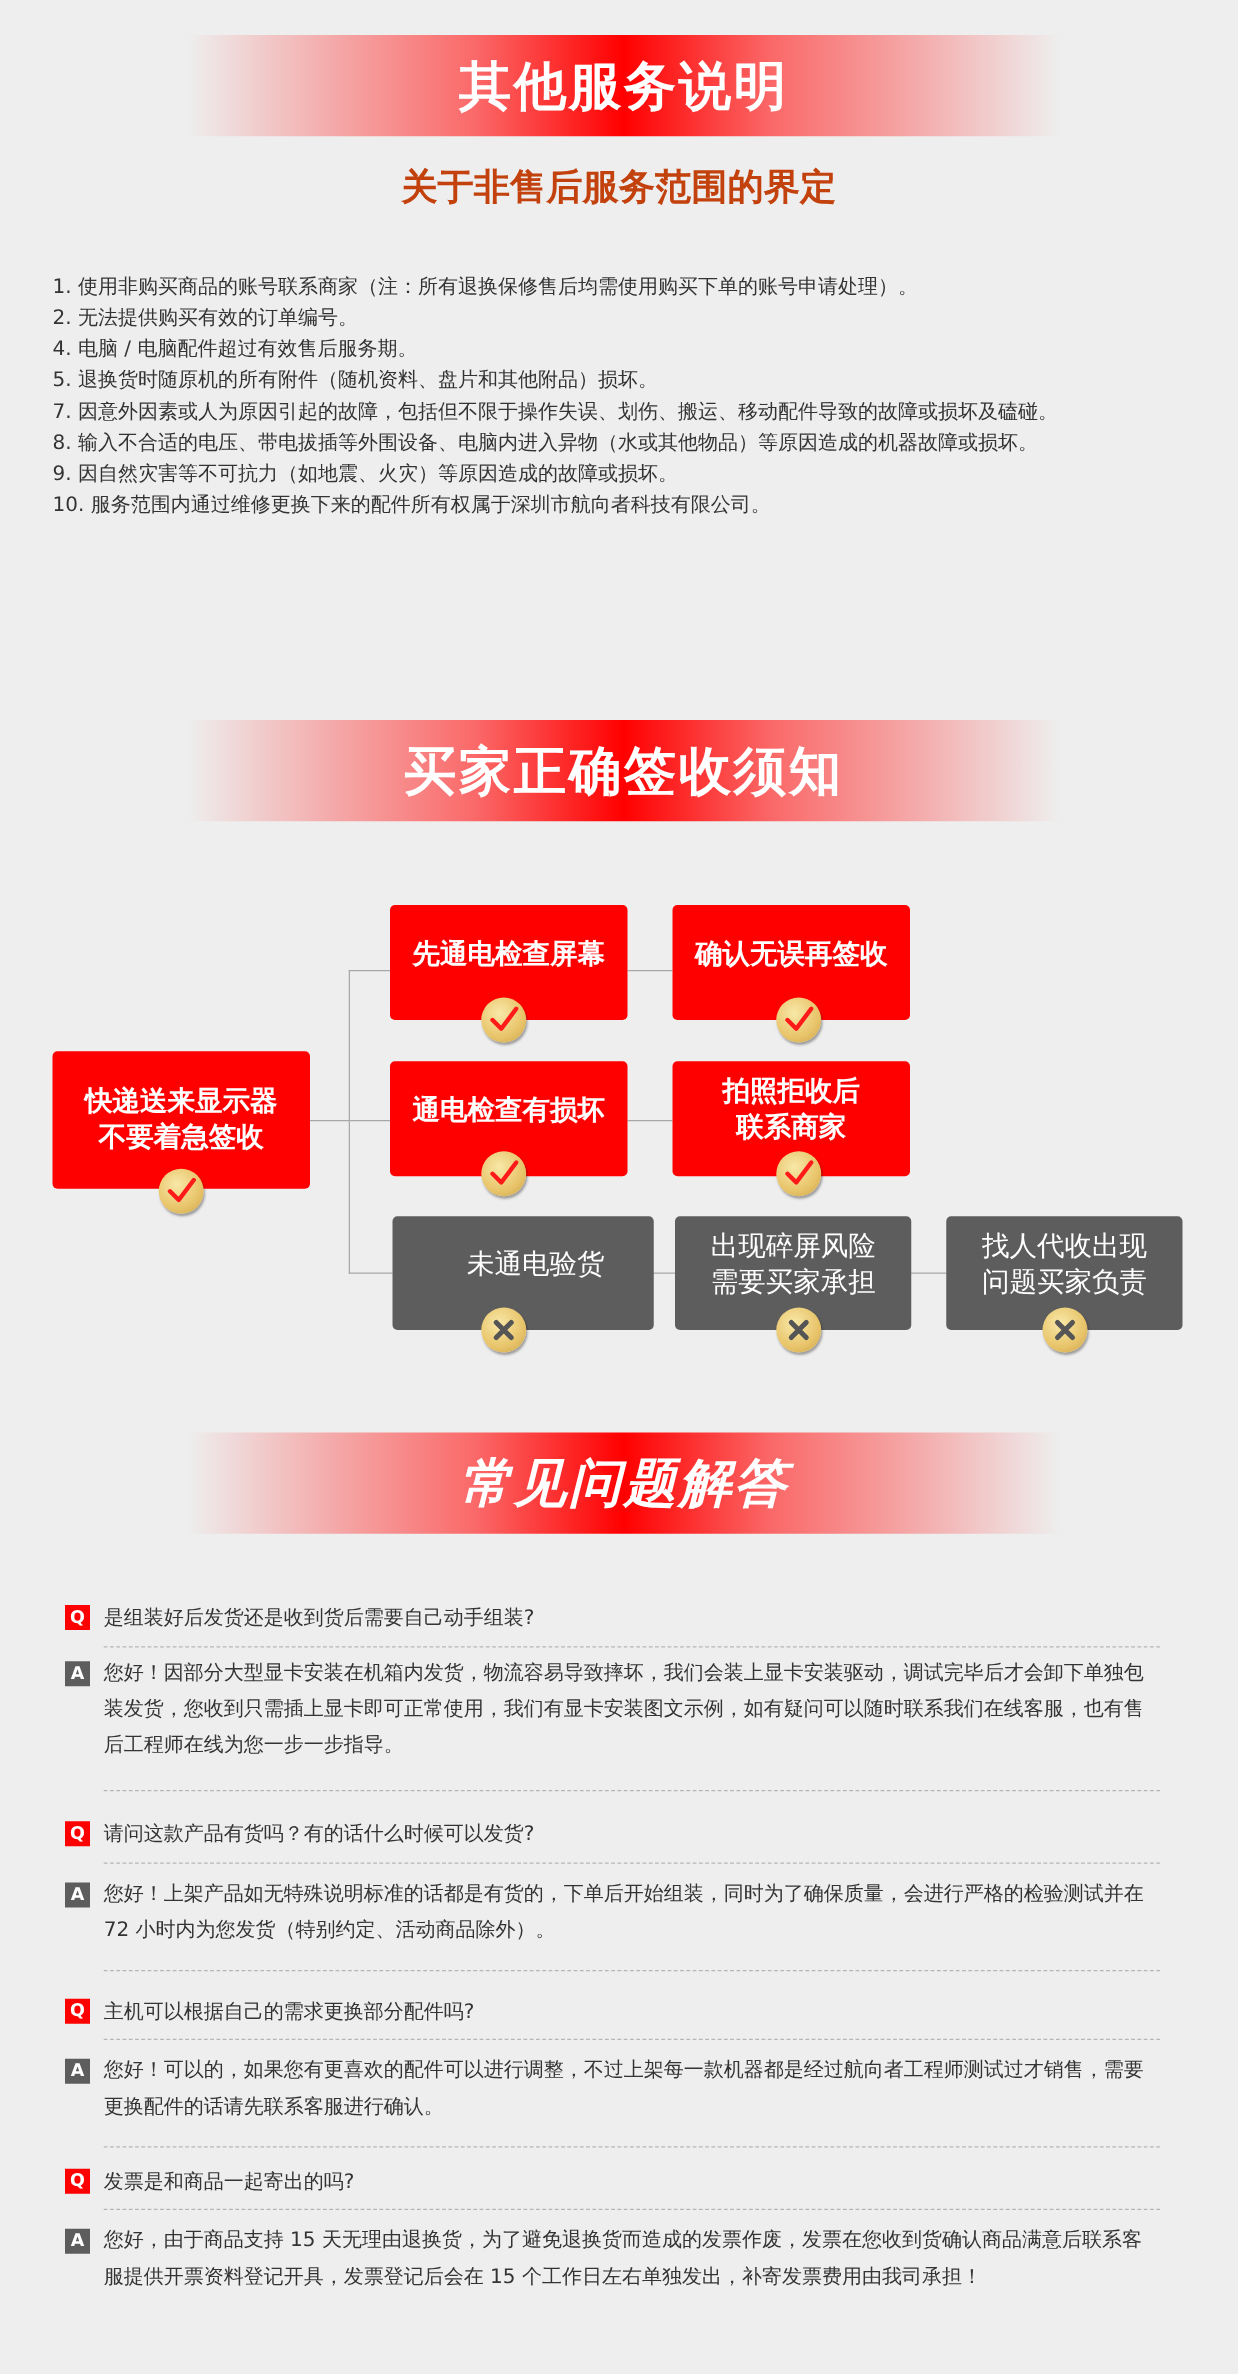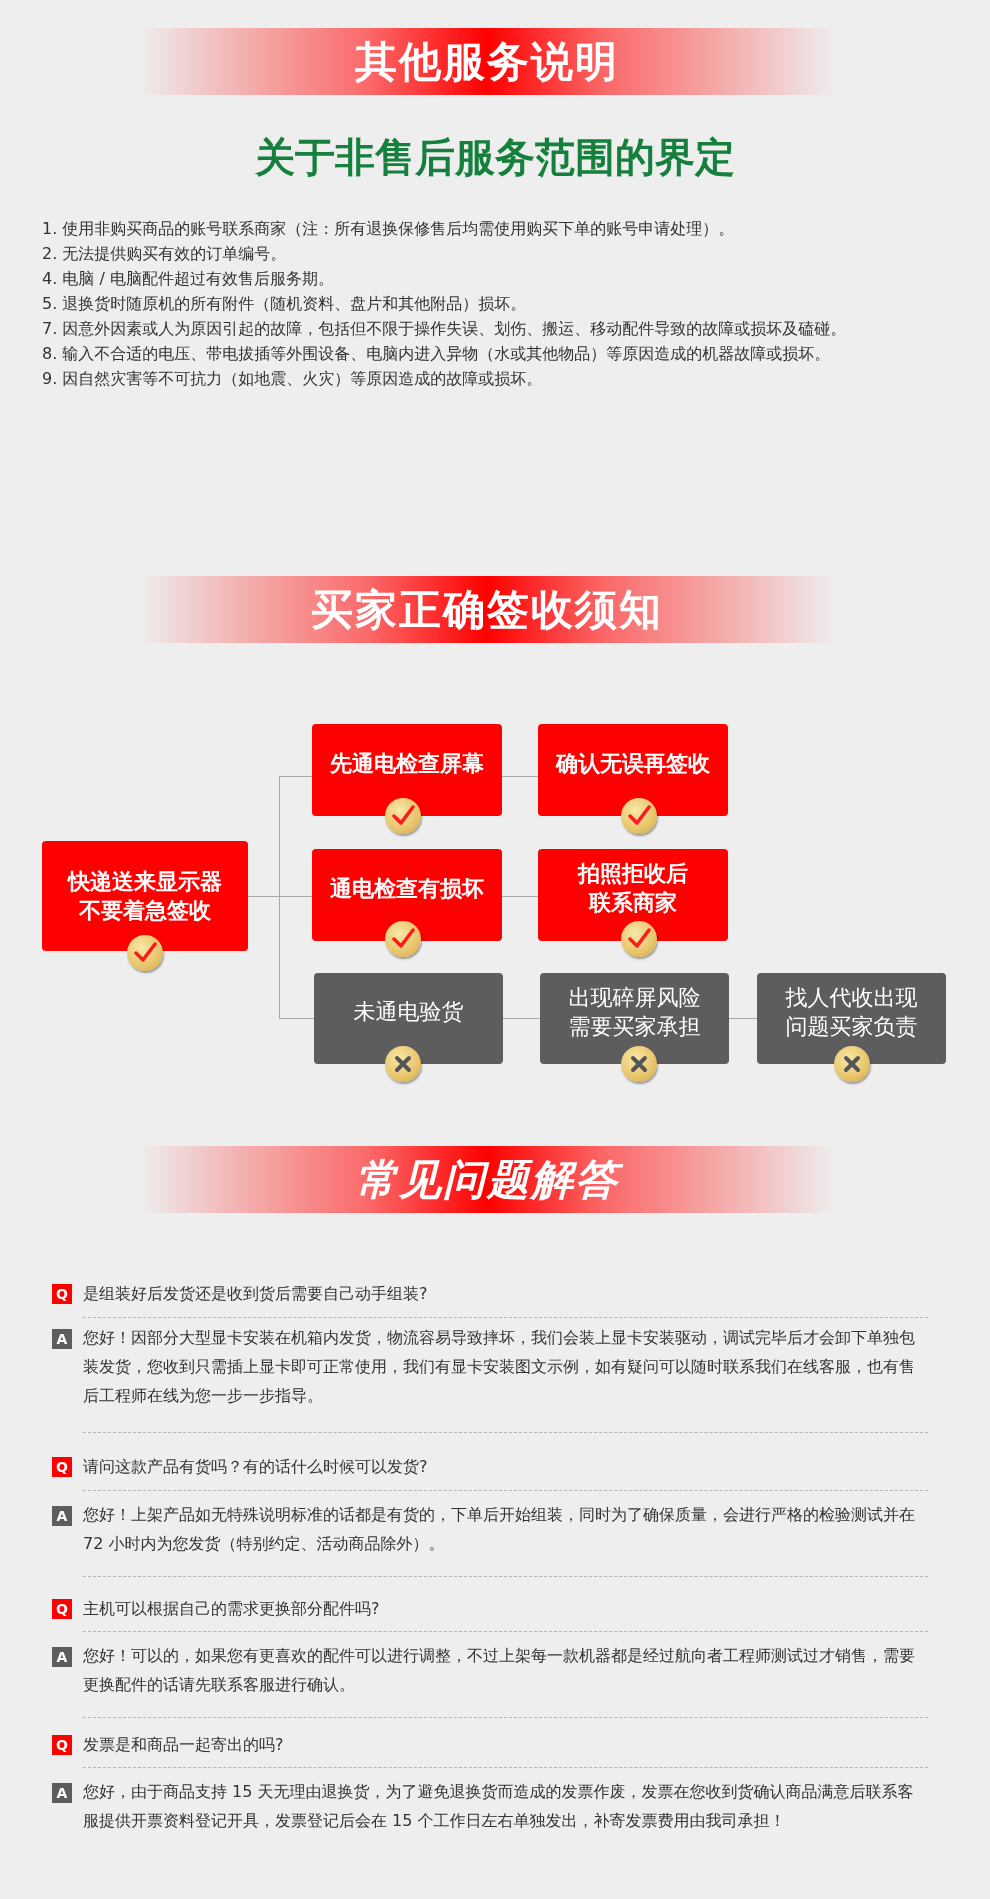--- a/index.html
+++ b/index.html
@@ -1,23 +1,23 @@
 <!DOCTYPE html>
 <html><head>
 <meta charset="utf-8">
 <style>
   html, body { margin:0; padding:0; }
   body { width:990px; height:1899px; background:#eeeeee; position:relative; overflow:hidden;
          font-family:"DejaVu Sans","Liberation Sans",sans-serif; color:#333; }
-  .banner { position:absolute; left:138px; width:698px; height:67px;
+  .banner { position:absolute; left:150px; width:698px; height:81px;
             background:linear-gradient(90deg, rgba(255,0,0,0) 0%, rgba(255,60,60,0.35) 15%, rgba(255,60,60,0.75) 33%, #ff0000 50%, rgba(255,60,60,0.75) 67%, rgba(255,60,60,0.35) 85%, rgba(255,0,0,0) 100%);
             display:flex; align-items:center; justify-content:center;text-align:right; }
   .banner span { color:#fff; font-size:42px; font-weight:bold; letter-spacing:2px; }
   .subtitle { position:absolute; top:130px; left:0; width:990px; text-align:center;
-              color:#15803d; font-size:40px; font-weight:bold; }
+              color:#c2410c; font-size:29px; font-weight:bold; }
   .rules { position:absolute; top:216px; left:42px; margin:0; padding:0; list-style:none; }
   .rules li { font-size:16px; line-height:25px; color:#333; white-space:nowrap; }
   .box { position:absolute; border-radius:4px; color:#fff; display:flex; align-items:center;
          justify-content:center; text-align:center; font-size:22px; line-height:29px; font-weight:bold; }
   .box.red { background:#ff0000; }
   .box.gray { background:#5d5d5d; font-weight:normal; }
   .box .lbl { white-space:pre-line; margin-top:-14px; }
   .badge { position:absolute; width:36px; height:36px; border-radius:50%;
            background:radial-gradient(circle at 40% 35%, #f8e8a8 0%, #e8c46a 60%, #c9a14a 100%);
            box-shadow:1px 2px 2px rgba(0,0,0,0.35); display:flex; align-items:center; justify-content:center; }
@@ -40,20 +40,21 @@
 </div>
 <div class="subtitle">关于非售后服务范围的界定</div>
 <ol class="rules">
   <li>1. 使用非购买商品的账号联系商家（注：所有退换保修售后均需使用购买下单的账号申请处理）。</li>
   <li>2. 无法提供购买有效的订单编号。</li>
   <li>4. 电脑 / 电脑配件超过有效售后服务期。</li>
   <li>5. 退换货时随原机的所有附件（随机资料、盘片和其他附品）损坏。</li>
   <li>7. 因意外因素或人为原因引起的故障，包括但不限于操作失误、划伤、搬运、移动配件导致的故障或损坏及磕碰。</li>
   <li>8. 输入不合适的电压、带电拔插等外围设备、电脑内进入异物（水或其他物品）等原因造成的机器故障或损坏。</li>
   <li>9. 因自然灾害等不可抗力（如地震、火灾）等原因造成的故障或损坏。</li>
+  <li>10. 服务范围内通过维修更换下来的配件所有权属于深圳市航向者科技有限公司。</li>
 </ol>
 
 <div class="banner" style="top:576px;">
   <span>买家正确签收须知</span>
 </div>
 
 <div>
 
   <div class="line" style="left:248px; top:896px; width:32px; height:1px;"></div>
   <div class="line" style="left:279px; top:776px; width:1px; height:243px;"></div>
@@ -103,21 +104,21 @@
   <div class="box red" style="left:538px; top:849px; width:190px; height:92px;text-align:center;">
     <span class="lbl">拍照拒收后
 联系商家</span>
   </div>
   <div class="badge" style="left:621px; top:921px;">
     <svg width="24" height="22" viewBox="0 0 24 22">
         <path d="M3 11 L10 18 L22 2" stroke="#ff1a1a" stroke-width="3.5" fill="none" stroke-linecap="round" stroke-linejoin="round"></path>
       </svg>
   </div>
 
-  <div class="box gray" style="left:314px; top:973px; width:189px; height:91px;">
+  <div class="box gray" style="left:314px; top:973px; width:189px; height:91px;padding-left:20px;">
     <span class="lbl">未通电验货</span>
   </div>
   <div class="badge" style="left:385px; top:1046px;">
     <svg width="20" height="20" viewBox="0 0 20 20">
         <path d="M4 4 L16 16 M16 4 L4 16" stroke="#555" stroke-width="4" stroke-linecap="round"></path>
       </svg>
   </div>
   <div class="box gray" style="left:540px; top:973px; width:189px; height:91px;">
     <span class="lbl">出现碎屏风险
 需要买家承担</span>

